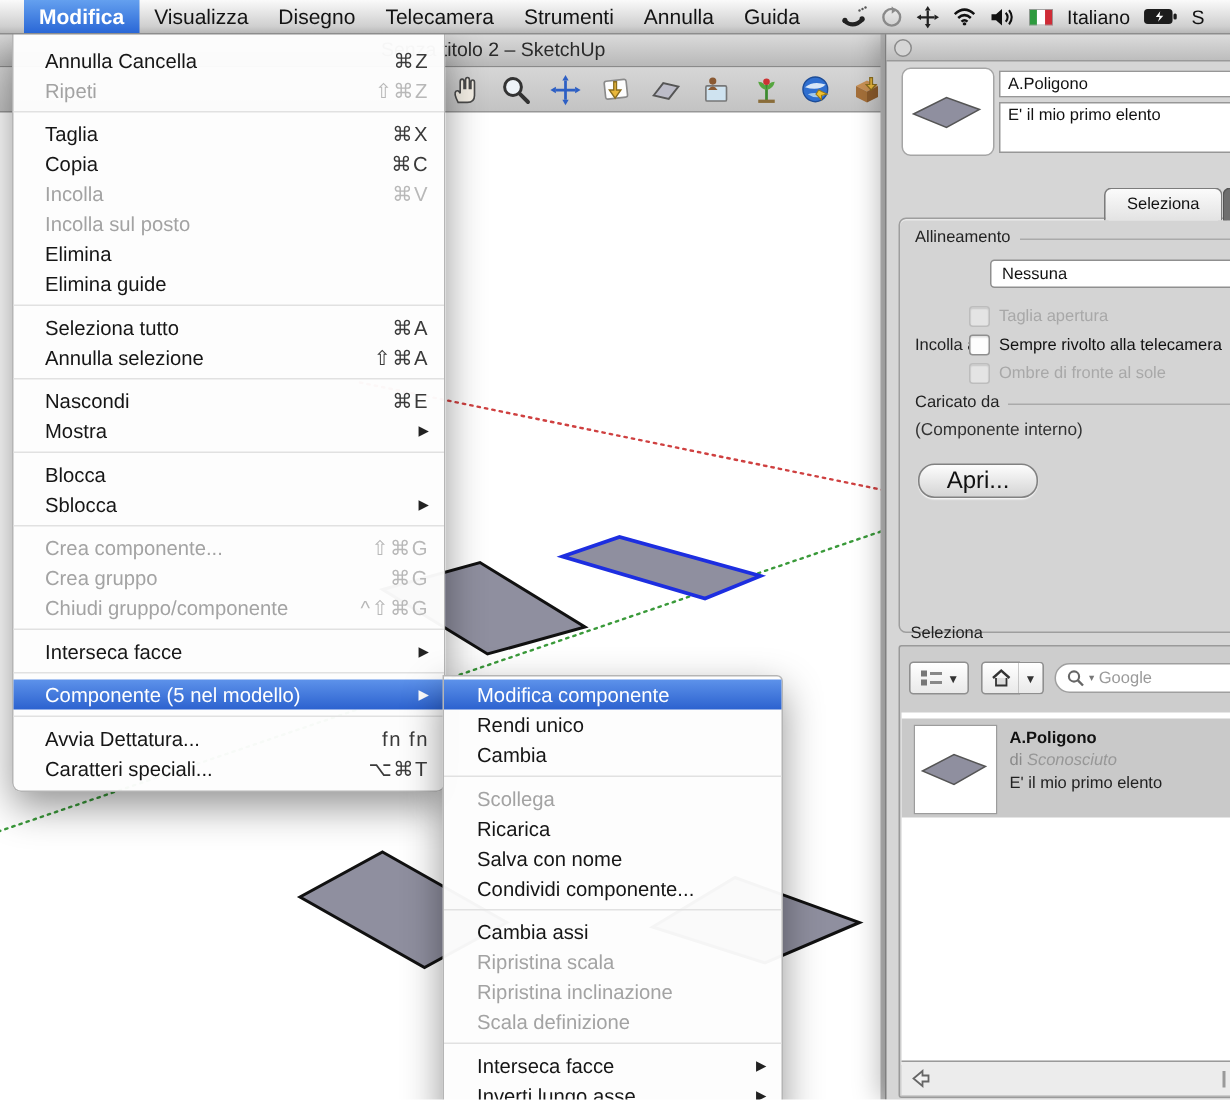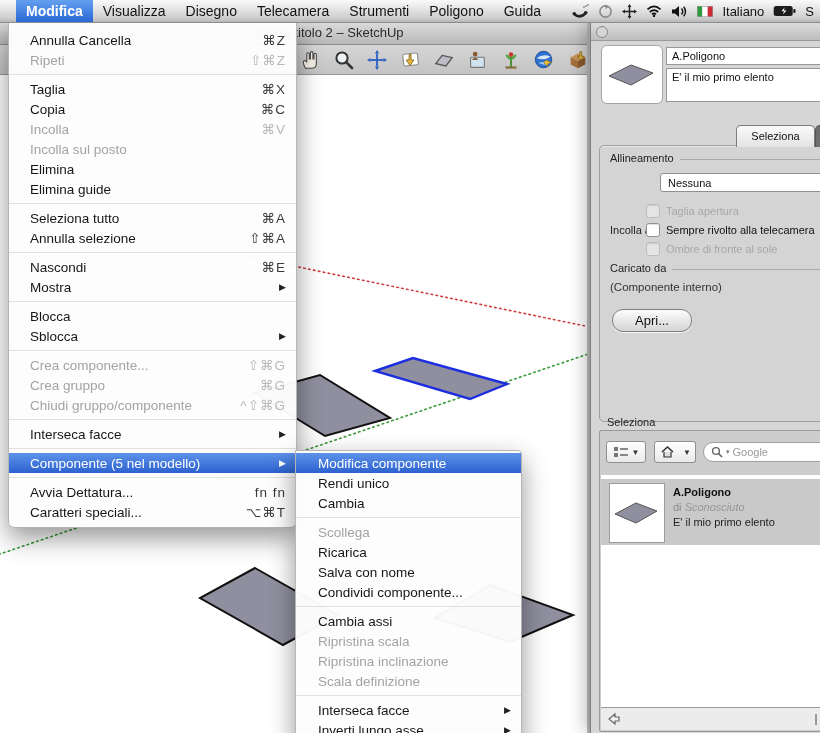--- a/index.html
+++ b/index.html
@@ -6,21 +6,21 @@
   body{width:820px;height:733px;position:relative;overflow:hidden;background:#fff;
        font-family:"Liberation Sans", sans-serif; -webkit-font-smoothing:antialiased;}
   .abs{position:absolute;}
 
   
   #menubar{left:0;top:0;width:820px;height:22px;z-index:80;
     background:linear-gradient(#fafafa,#cfcfcf 80%,#b7b7b7);
     border-bottom:1px solid #8d8d8d;display:flex;align-items:center;font-size:14px;color:#131313;}
   .mb-item{height:22px;line-height:22px;padding:0 10px;white-space:nowrap;}
   .mb-item.active{background:linear-gradient(#64a0ef,#2a67d6);color:#fff;font-weight:bold;border-radius:0;}
-  #mb-status{margin-left:auto;display:flex;align-items:center;gap:9px;padding-right:6px;}
+  #mb-status{margin-left:auto;display:flex;align-items:center;gap:9px;padding-right:17px;}
   #mb-status .sicon{display:inline-flex;align-items:center;}
   .mb-text{font-size:13px;color:#111;}
 
   
   #titlebar{left:0;top:22px;width:590px;height:22px;z-index:5;
     background:linear-gradient(#dcdcdc,#b8b8b8);border-bottom:1px solid #8a8a8a;}
   #window-title{position:absolute;left:254px;top:3px;font-size:13px;color:#2a2a2a;white-space:nowrap;}
   #toolbar{left:0;top:45px;width:590px;height:30px;z-index:5;
     background:linear-gradient(#d6d6d6,#c3c3c3);border-bottom:1px solid #979797;
     display:flex;align-items:center;padding-left:298px;box-sizing:border-box;gap:9px;}
@@ -77,21 +77,21 @@
   #glue-select{left:60px;top:27px;width:168px;height:19px;background:#fff;
     border:1px solid #8f8f8f;border-radius:3px;font-size:11px;line-height:19px;
     padding-left:7px;color:#111;box-sizing:border-box;}
   .cbrow{position:absolute;left:13px;display:flex;align-items:center;font-size:11px;color:#111;padding-left:33px;}
   .cbbox{width:12px;height:12px;border:1px solid #8f8f8f;background:#fdfdfd;border-radius:2.5px;
     margin-right:6px;box-shadow:inset 0 1px 1px rgba(0,0,0,0.12);}
   .cbrow.dis{color:#a8a8a8;}
   .cbrow.dis .cbbox{border-color:#bdbdbd;background:#e4e4e4;}
   #loaded-value{left:10px;top:135px;font-size:11.5px;color:#333;}
   #open-btn{left:12px;top:163px;width:78px;height:21px;border:1px solid #818181;border-radius:11px;
-    background:linear-gradient(#fdfdfd,#d4d4d4);font-size:13px;color:#111;text-align:center;
+    background:linear-gradient(#fdfdfd,#d4d4d4);font-size:16px;color:#111;text-align:center;
     line-height:21px;box-shadow:0 1px 1px rgba(255,255,255,0.8);}
   #select-label{left:16px;top:394px;font-size:11px;color:#222;}
   #browser-box{left:8px;top:408px;width:234px;height:302px;background:#cdcdcd;
     border:1px solid #9a9a9a;border-radius:2px;box-sizing:border-box;}
   .bbtn{position:absolute;top:10px;height:22px;background:linear-gradient(#ffffff,#e9e9e9);
     border:1px solid #8f8f8f;border-radius:3px;display:flex;align-items:center;justify-content:center;
     box-sizing:border-box;font-size:8px;color:#333;}
   #btn-view{left:6px;width:40px;gap:3px;}
   #btn-home{left:54px;width:26px;border-radius:3px 0 0 3px;}
   #btn-home-arrow{left:79px;width:17px;border-left:none;border-radius:0 3px 3px 0;}
@@ -199,21 +199,21 @@
   </div>
 <div id="win-edge" class="abs"></div>
 
 <div id="menubar" class="abs">
   <div id="mb-items" style="display:flex;margin-left:16px;">
       <div class="mb-item active">Modifica</div>
       <div class="mb-item">Visualizza</div>
       <div class="mb-item">Disegno</div>
       <div class="mb-item">Telecamera</div>
       <div class="mb-item">Strumenti</div>
-      <div class="mb-item">Poligono</div>
+      <div class="mb-item">Annulla</div>
       <div class="mb-item">Guida</div>
     </div>
   <div id="mb-status">
     <span class="sicon">
         <svg width="17" height="15" viewBox="0 0 17 15">
           <path d="M2 10 Q8 15 14 9" fill="none" stroke="#222" stroke-width="2.6" stroke-linecap="round"></path>
           <circle cx="2.3" cy="9.6" r="1.7" fill="#222"></circle>
           <circle cx="13.7" cy="8.6" r="1.7" fill="#222"></circle>
           <circle cx="12" cy="3" r="0.8" fill="#555"></circle>
           <circle cx="14" cy="2" r="0.8" fill="#555"></circle>

